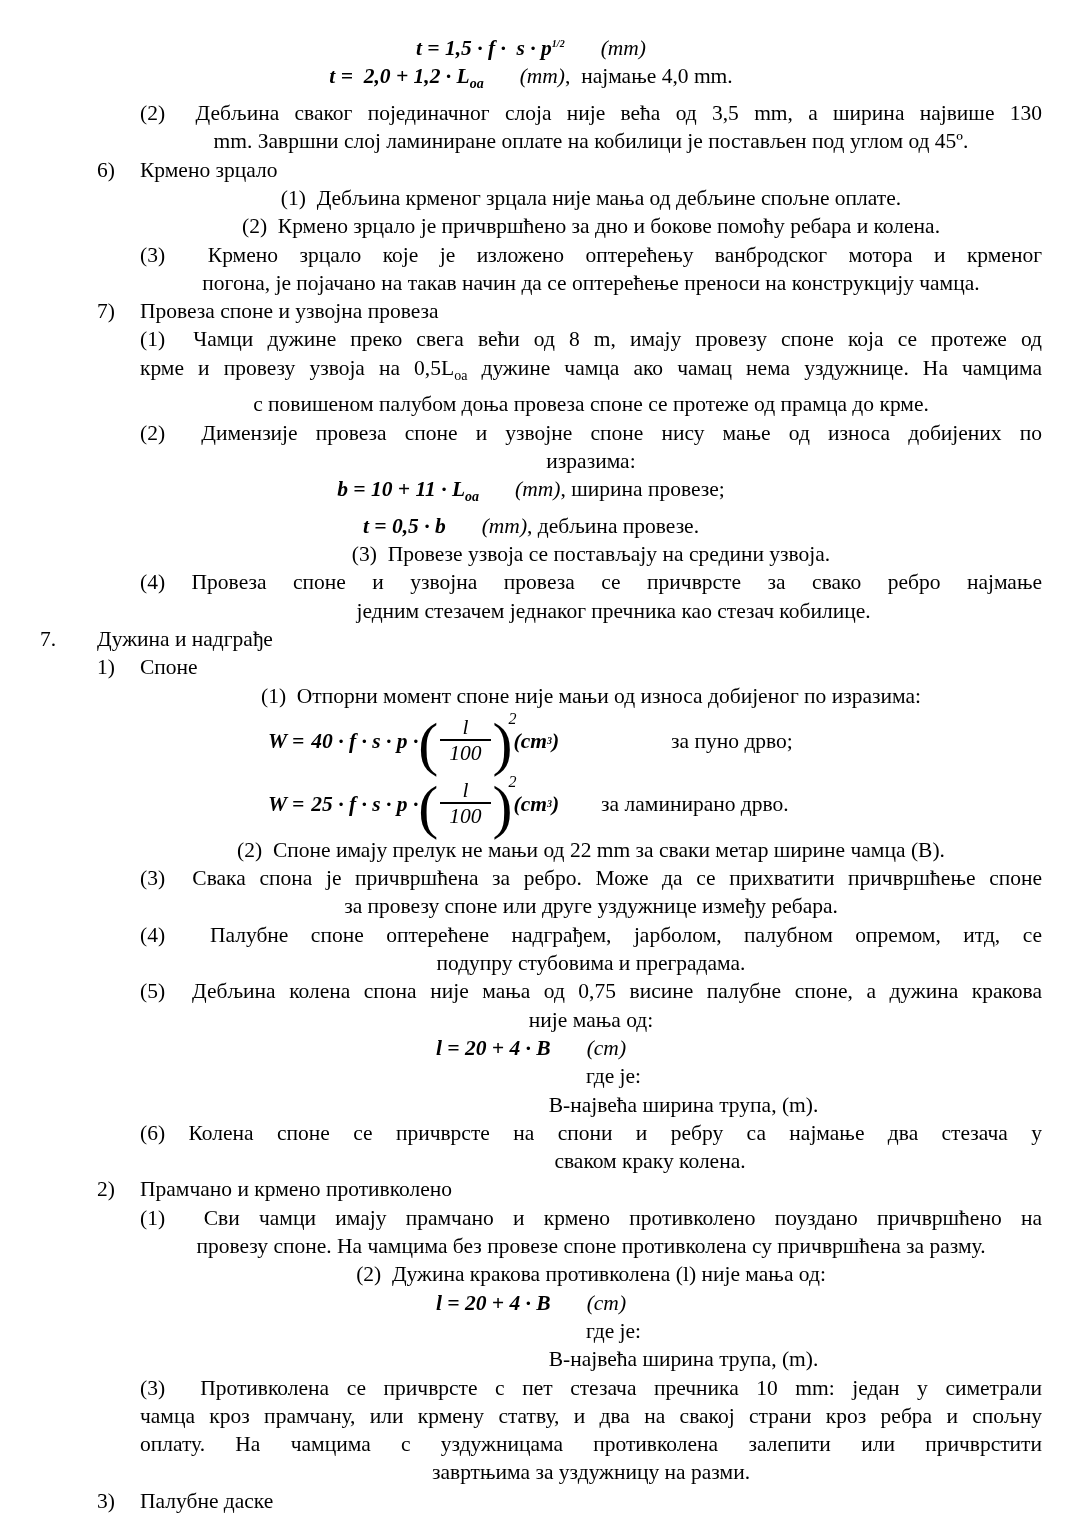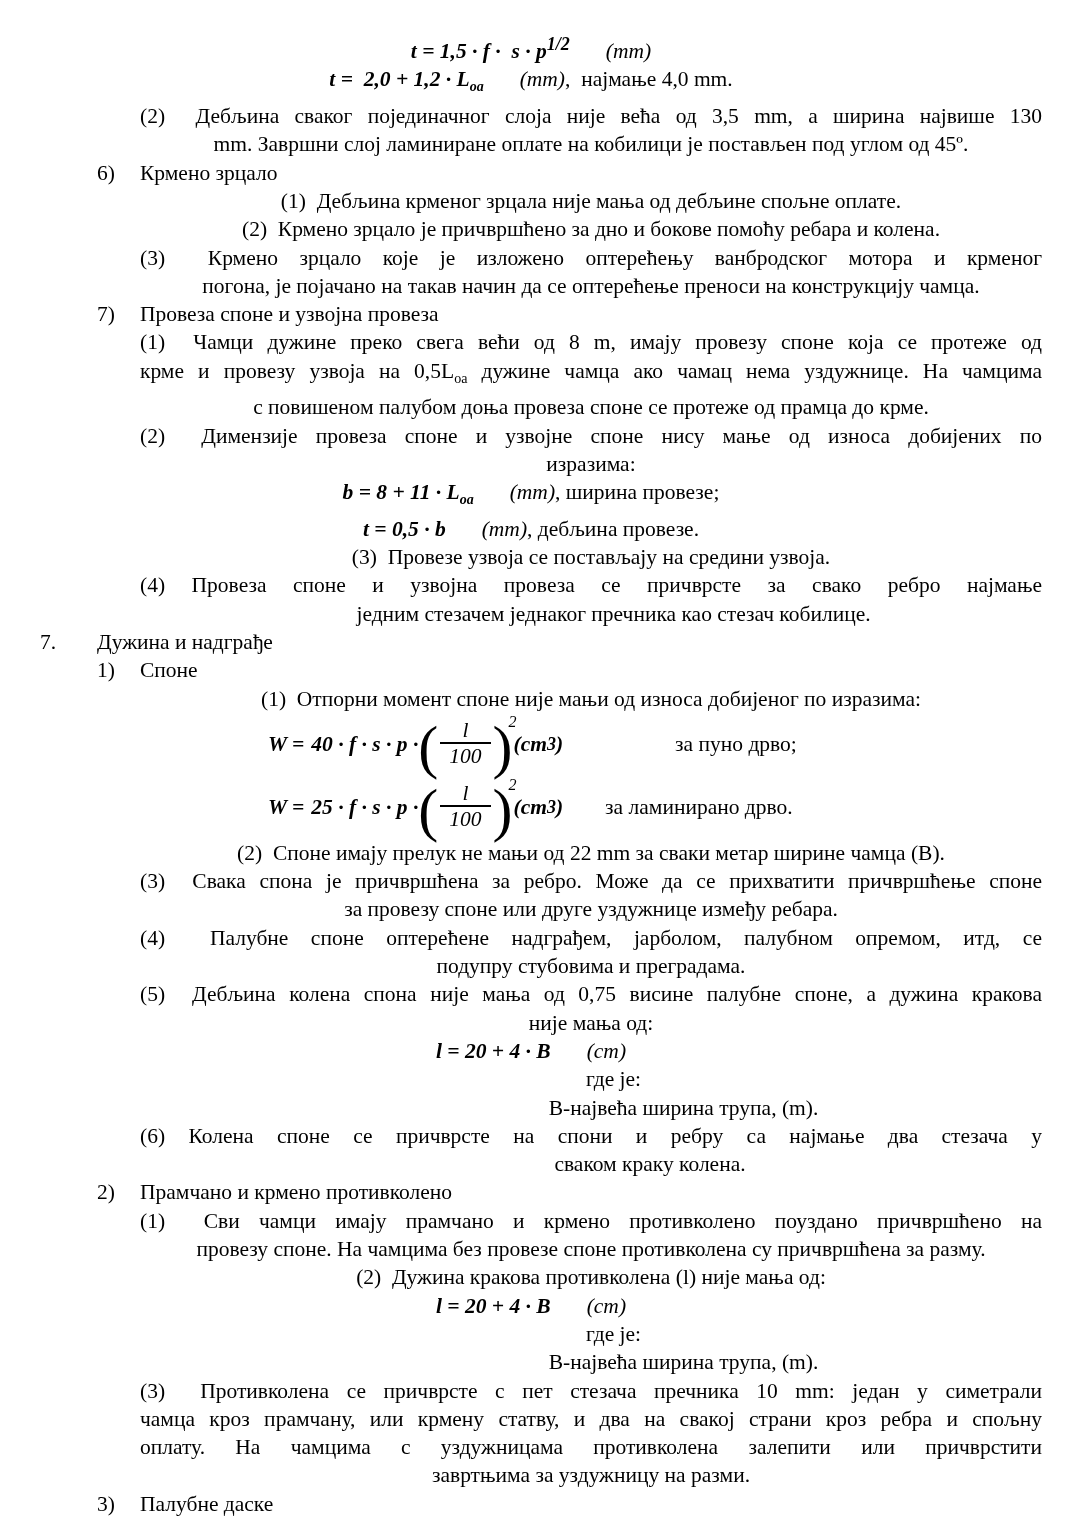--- a/index.html
+++ b/index.html
@@ -20,21 +20,21 @@
   .ind258 { margin-left:258px; margin-right:48px; }
   .ind325 { margin-left:325px; margin-right:48px; }
   
   .h1row .num { display:inline-block; margin-left:40px; min-width:57px; }
   .h2row .num { display:inline-block; margin-left:97px; min-width:43px; }
   
   .fcenter { text-align:center; margin-right:28px; }
   .fit  { font-style:italic;font-weight:bold; }
   .fup  { font-style:normal; }
   .unit { margin-left:36px; font-style:italic; }
-  sup.fsup { font-size:18px; }
+  sup.fsup { font-size:10px; }
   sub.fsub { font-size:14px; }
   
   .wrow { display:flex; align-items:center; margin-left:268px; height:63px; }
   .wrow .coef { margin-left:7px; }
   .frac { display:inline-block; text-align:center; margin:0 2px; vertical-align:middle; }
   .frac .fnum { display:block; line-height:23px; font-style:italic; }
   .frac .fden { display:block; border-top:2px solid #000; line-height:25px; padding:0 9px; font-style:italic; }
   .bp { font-style:normal; font-size:60px; font-weight:400; line-height:0; position:relative; top:3px; }
   .bexp { font-size:16px; font-style:italic; position:relative; top:-22px; left:-4px; width:0; }
   .wunit { margin-left:1px; }
@@ -57,21 +57,21 @@
 <div class="line p3 jl">(3)&nbsp; Крмено зрцало које је изложено оптерећењу ванбродског мотора и крменог</div>
 <div class="line p3 ll">погона, је појачано на такав начин да се оптерећење преноси на конструкцију чамца.</div>
 
 <div class="line h2row"><span class="num">7)</span><span>Провеза споне и узвојна провеза</span></div>
 <div class="line p3 jl">(1)&nbsp; Чамци дужине преко свега већи од 8 m, имају провезу споне која се протеже од</div>
 <div class="line p3 jl"><span>крме и провезу узвоја на 0,5L</span><sub class="fsub">оа</sub><span> дужине чамца ако чамац нема уздужнице. На чамцима</span></div>
 <div class="line p3 ll">с повишеном палубом доња провеза споне се протеже од прамца до крме.</div>
 <div class="line p3 jl">(2)&nbsp; Димензије провеза споне и узвојне споне нису мање од износа добијених по</div>
 <div class="line p3 ll">изразима:</div>
 
-<div class="line fcenter"><span class="fit">b = 8 + 11 · L</span><sub class="fsub fit">oa</sub><span class="unit">(mm)</span><span class="fup">, ширина провезе;</span></div>
+<div class="line fcenter"><span class="fit">b = 10 + 11 · L</span><sub class="fsub fit">oa</sub><span class="unit">(mm)</span><span class="fup">, ширина провезе;</span></div>
 <div class="line fcenter"><span class="fit">t = 0,5 · b</span><span class="unit">(mm)</span><span class="fup">, дебљина провезе.</span></div>
 
 <div class="line p3 ll">(3)&nbsp; Провезе узвоја се постављају на средини узвоја.</div>
 <div class="line p3 jl">(4) Провеза споне и узвојна провеза се причврсте за свако ребро најмање</div>
 <div class="line ind185 ll">једним стезачем једнаког пречника као стезач кобилице.</div>
 
 <div class="line h1row"><span class="num">7.</span><span>Дужина и надграђе</span></div>
 <div class="line h2row"><span class="num">1)</span><span>Споне</span></div>
 <div class="line p3 ll">(1)&nbsp; Отпорни момент споне није мањи од износа добијеног по изразима:</div>
 

